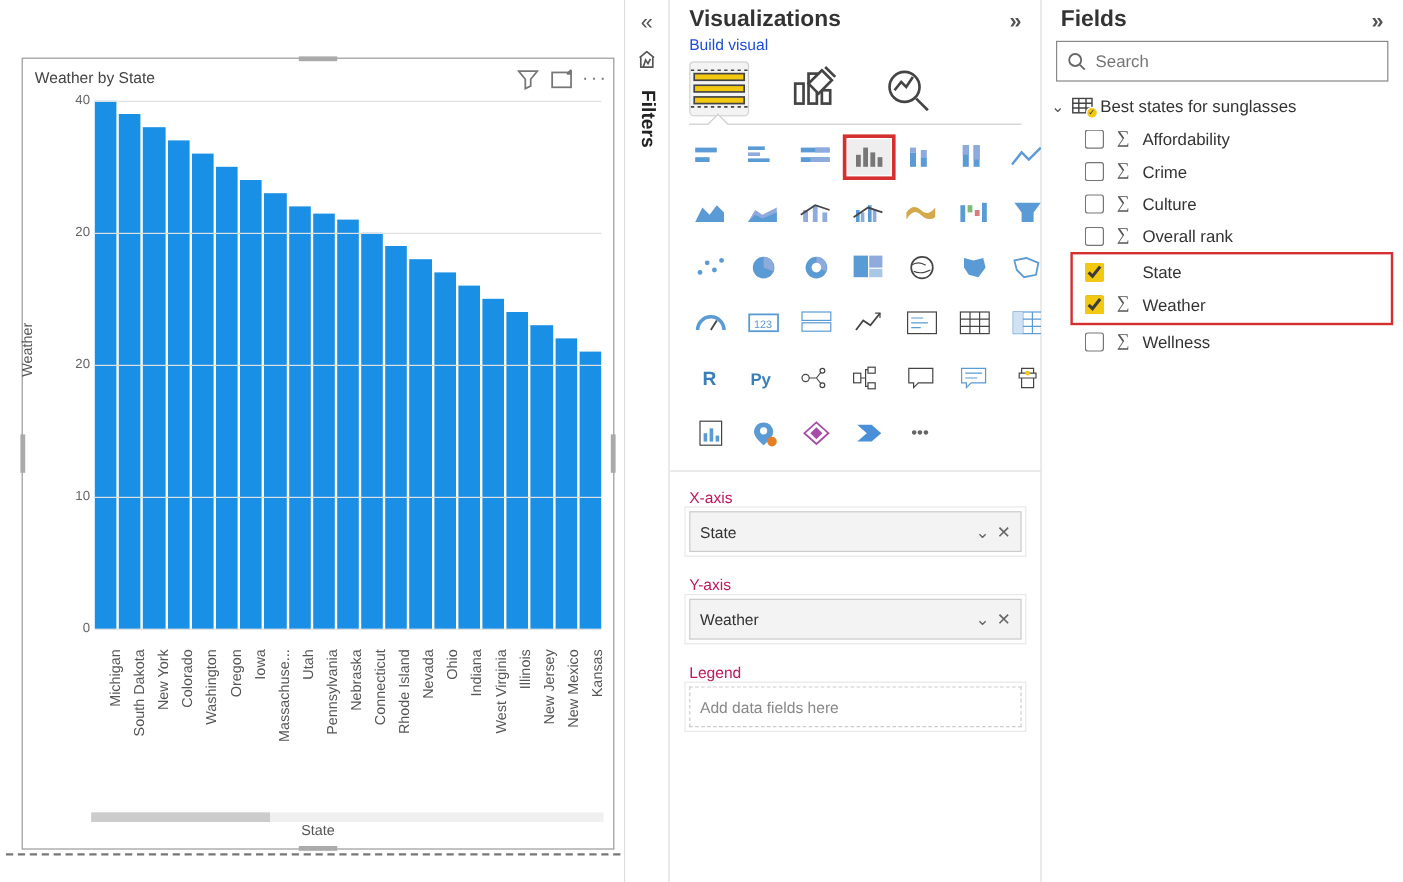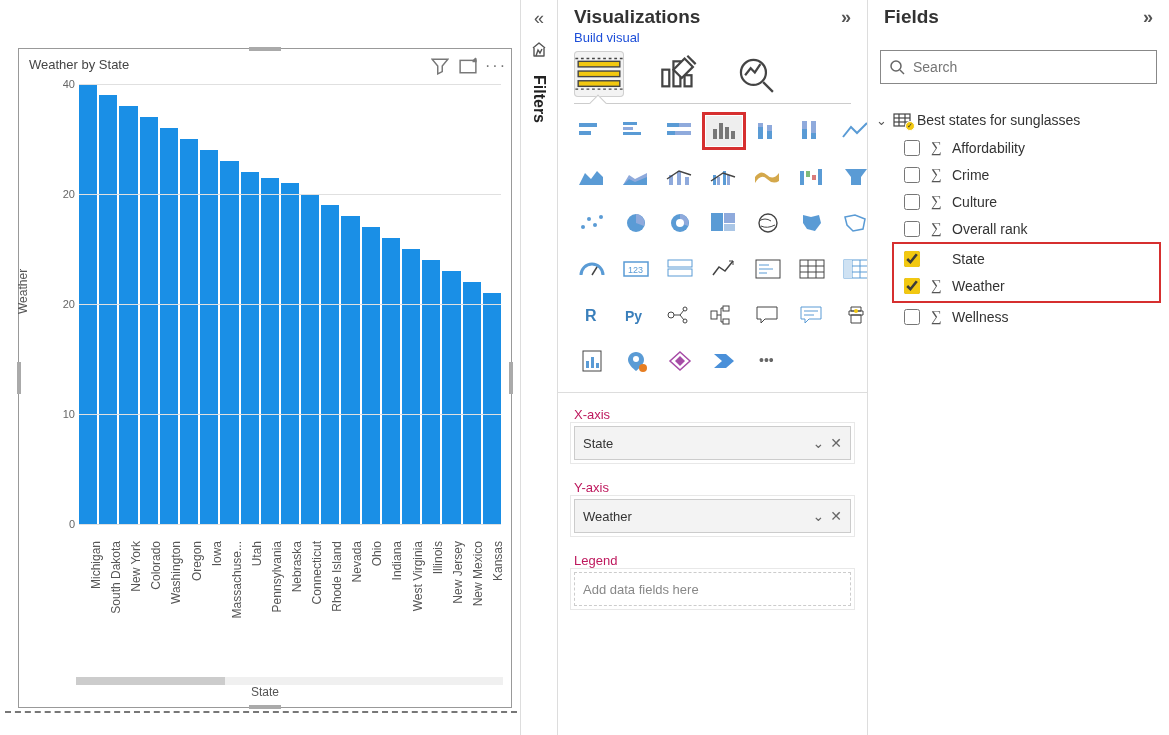--- a/index.html
+++ b/index.html
@@ -281,21 +281,21 @@
 }
 .well-actions { display:flex; gap:6px; font-size:14px; color:#666; }
 
 
 .fields-pane {
   flex:1;
   display:flex;
   flex-direction:column;
 }
 .search-box {
-  margin: 20px 12px;
+  margin: 4px 12px;
   border:1px solid #888;
   height:34px;
   display:flex;
   align-items:center;
   padding:0 8px;
   gap:8px;
 }
 .search-box input {
   border:none; outline:none; flex:1; font-size:14px;
 }

